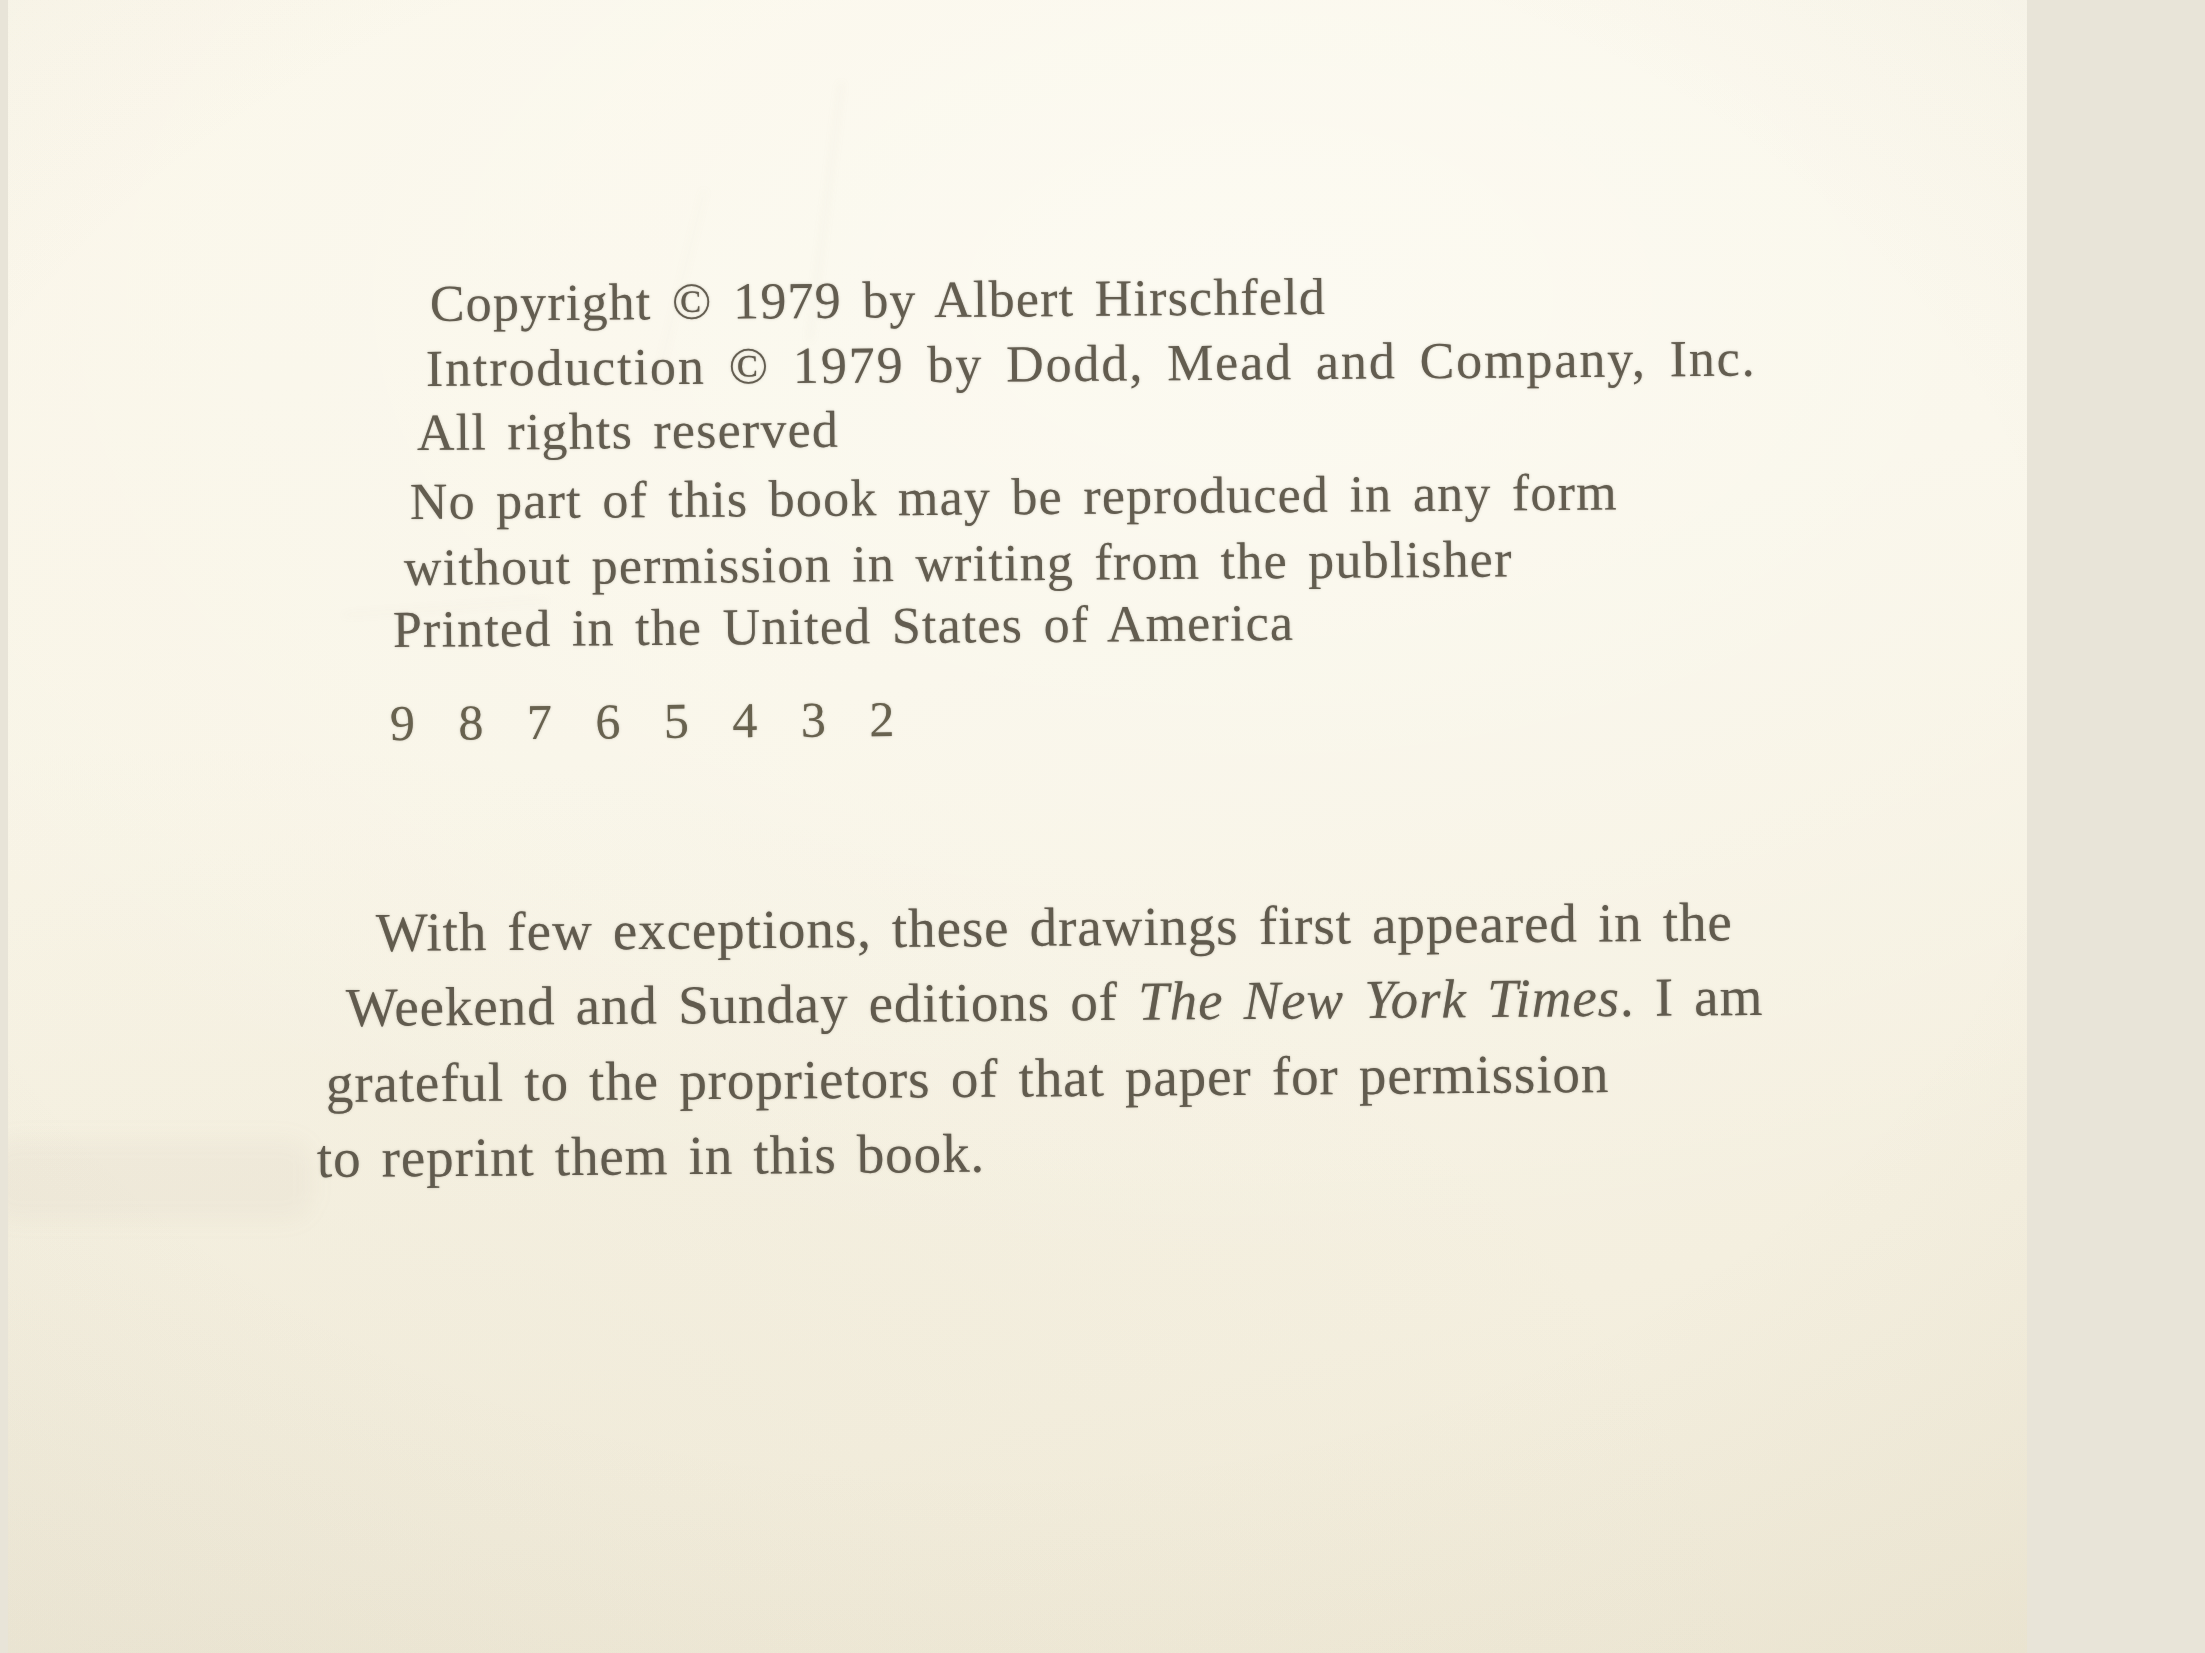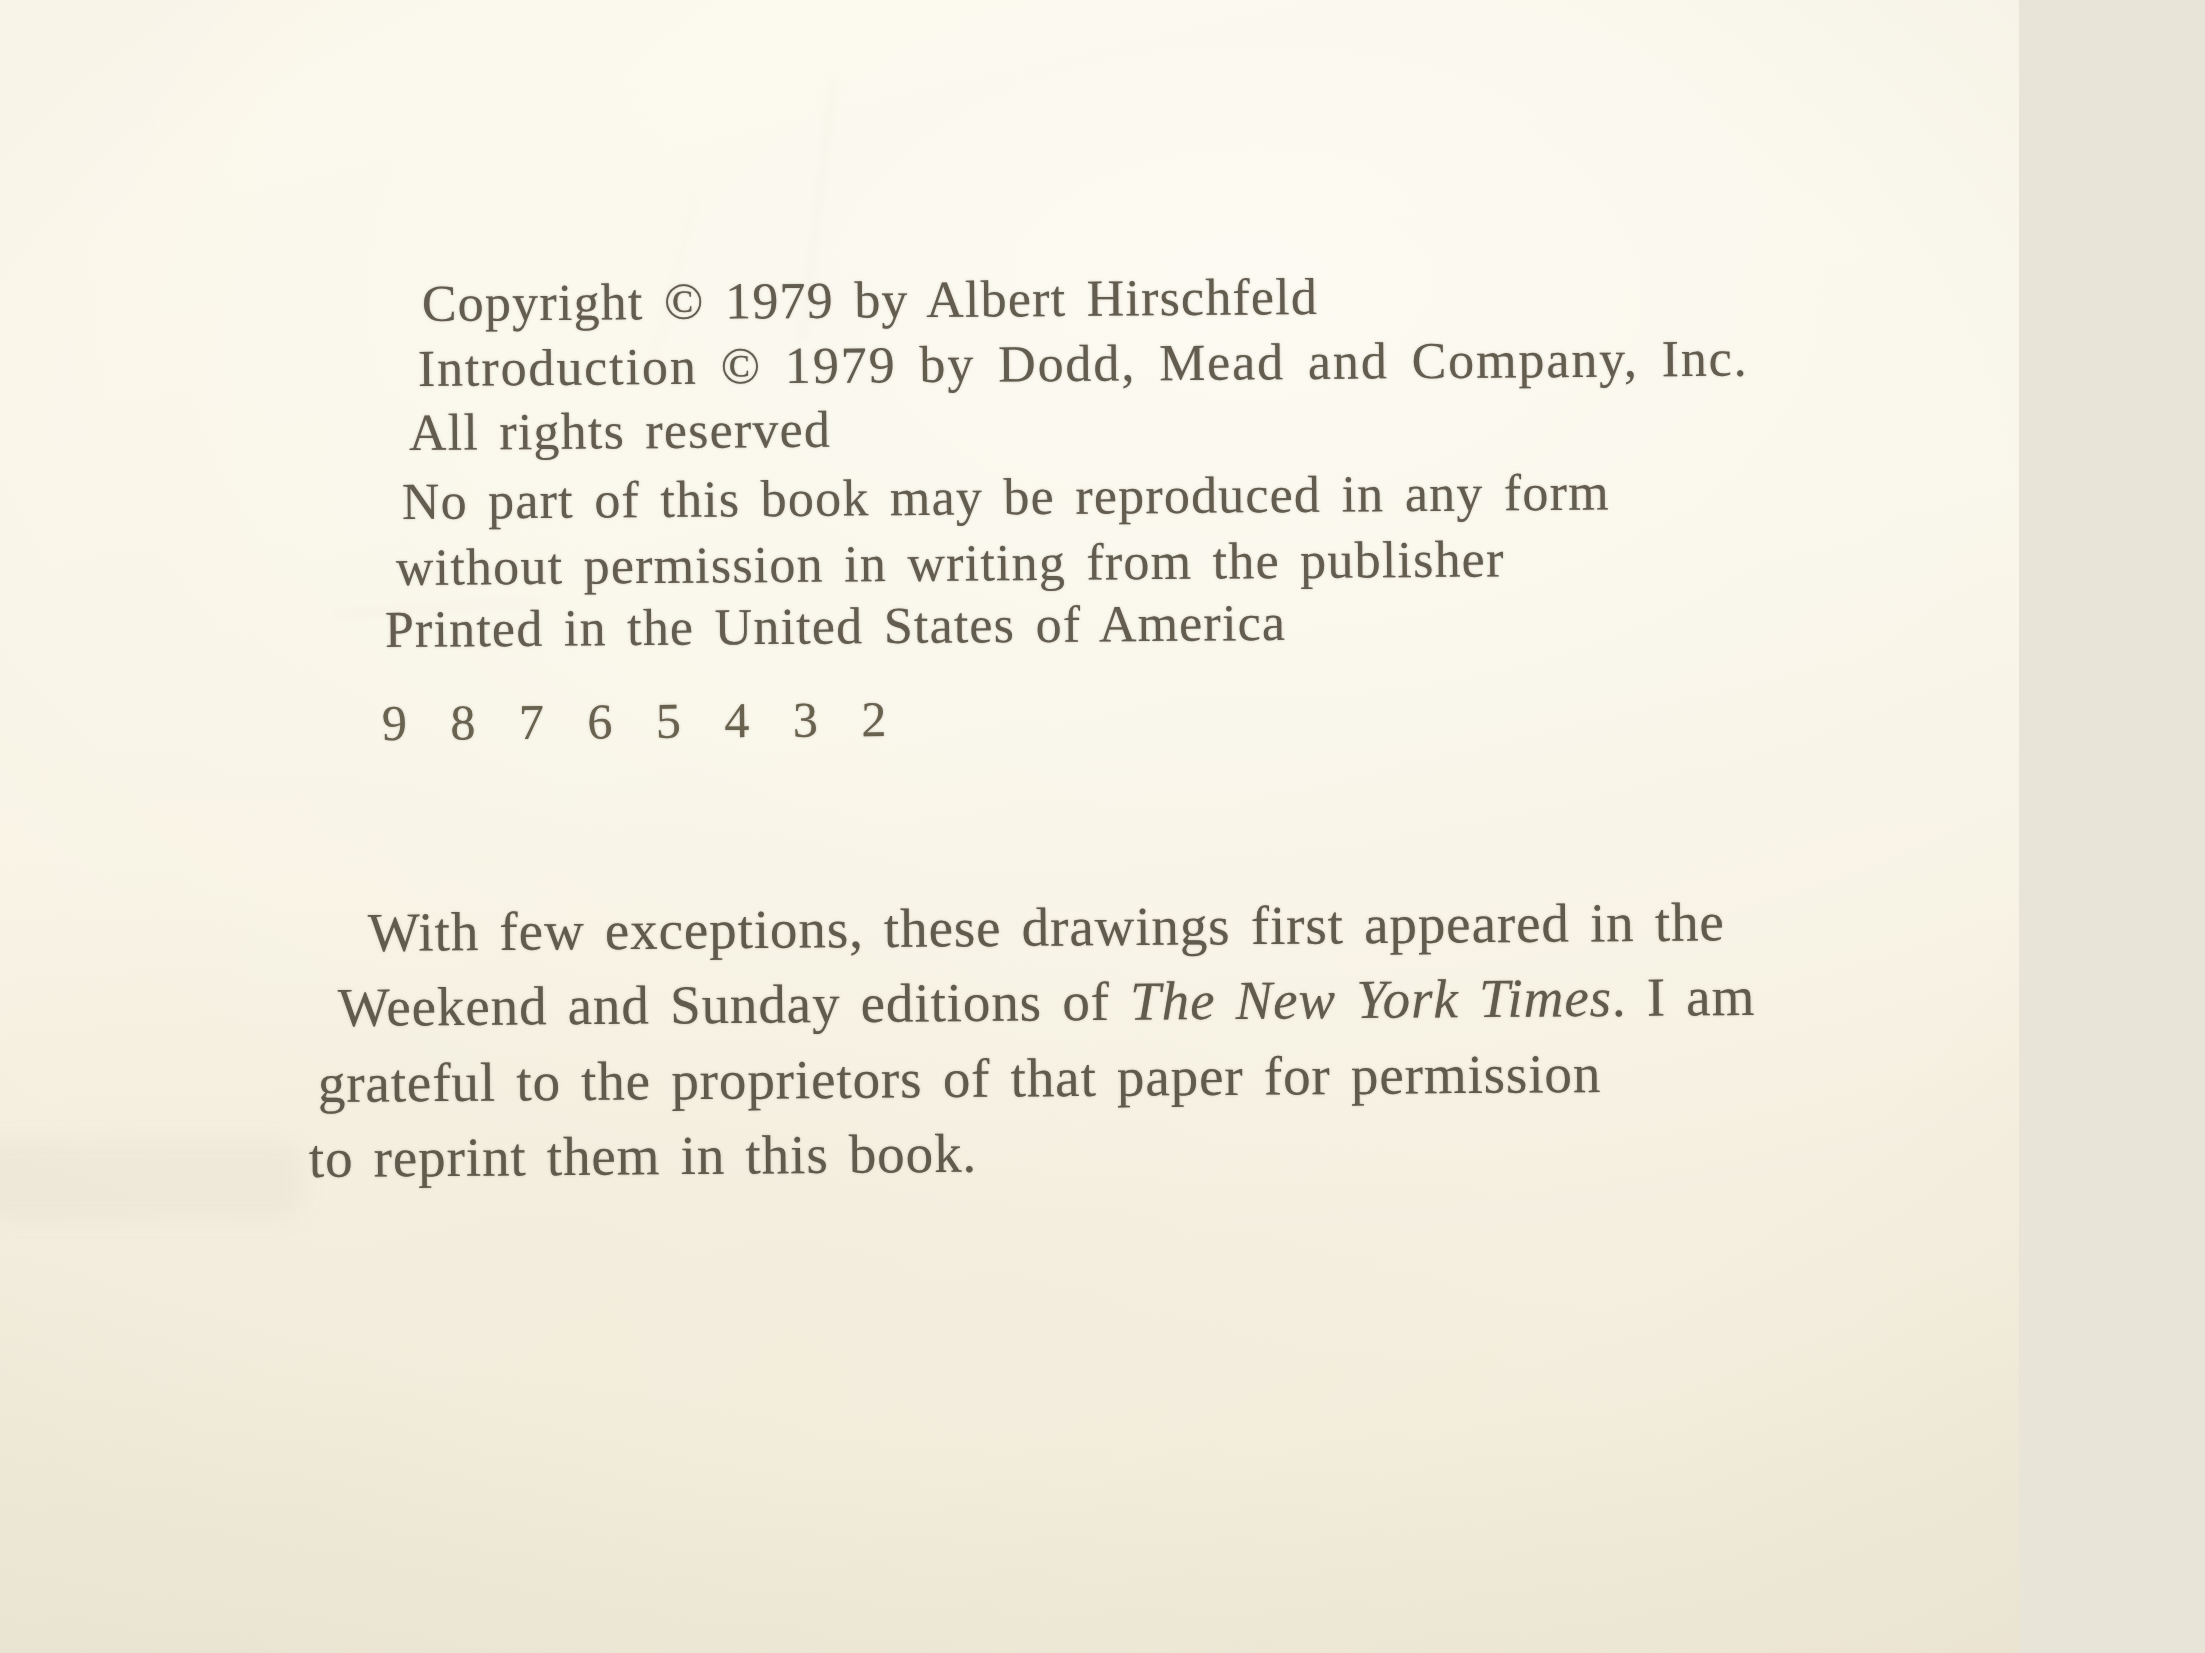--- a/index.html
+++ b/index.html
@@ -6,20 +6,21 @@
   .photo {
     position: relative;
     width: 2019px;
     height: 1654px;
     overflow: hidden;
     background:
       radial-gradient(ellipse 130% 95% at 62% 18%, rgba(255,255,250,0.55), rgba(255,255,250,0) 62%),
       radial-gradient(ellipse 140% 110% at 10% 105%, rgba(205,195,165,0.14), rgba(205,195,165,0) 55%),
       linear-gradient(167deg, #faf6e9 0%, #f8f4e6 42%, #f4efdf 78%, #f0ead7 100%);
     font-family: "Liberation Serif", "DejaVu Serif", serif;
+    margin-left: 8px;
   }
   .vignette {
     position: absolute; inset: 0; pointer-events: none;
     background: radial-gradient(ellipse 85% 75% at 48% 42%, rgba(0,0,0,0) 62%, rgba(110,100,75,0.05) 100%);
   }
   .crease {
     position: absolute;
     background: rgba(170,158,125,0.35);
     filter: blur(4.3px);
     opacity: 0.25;

